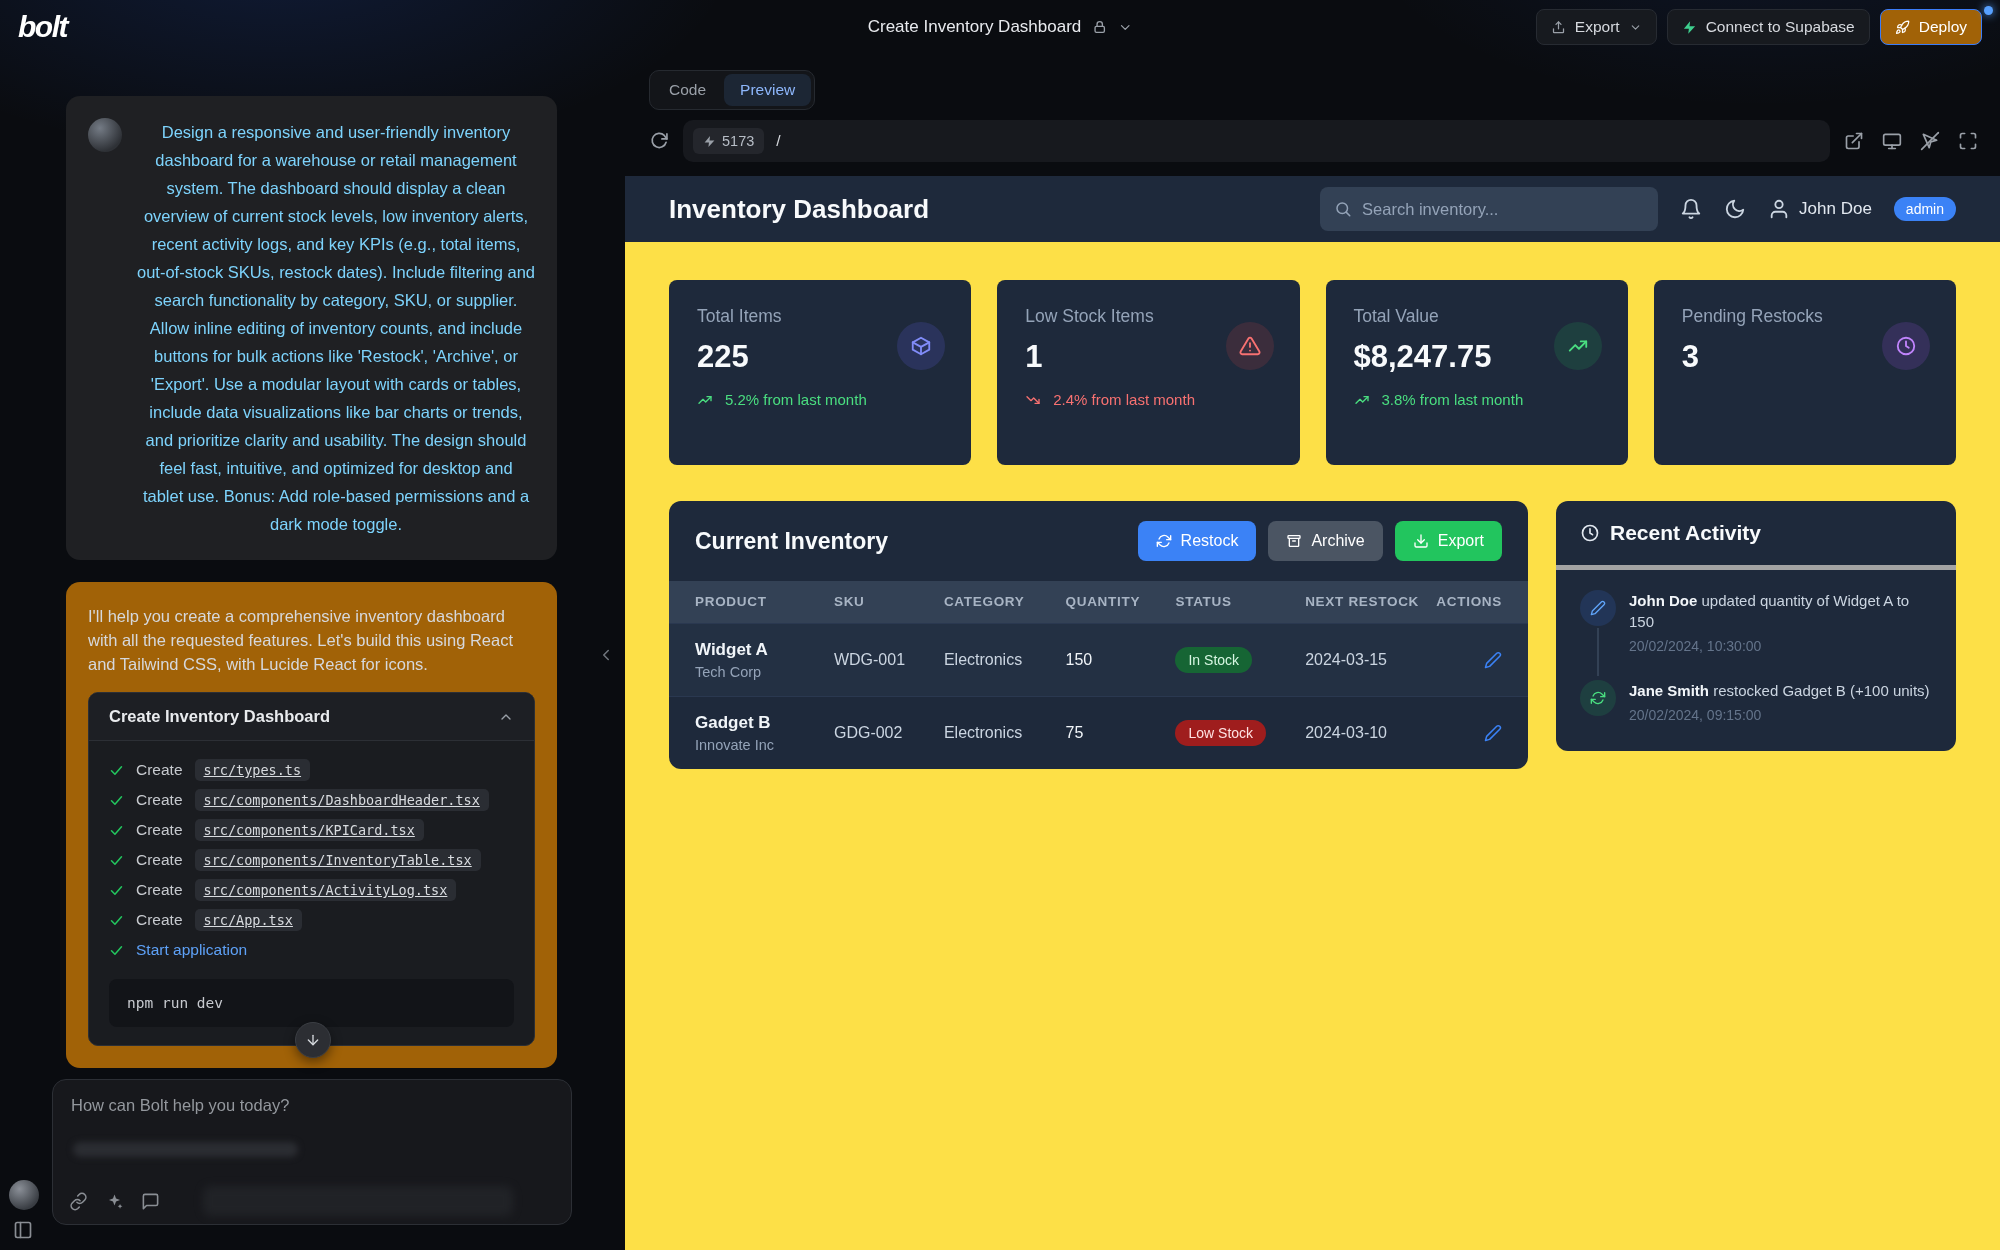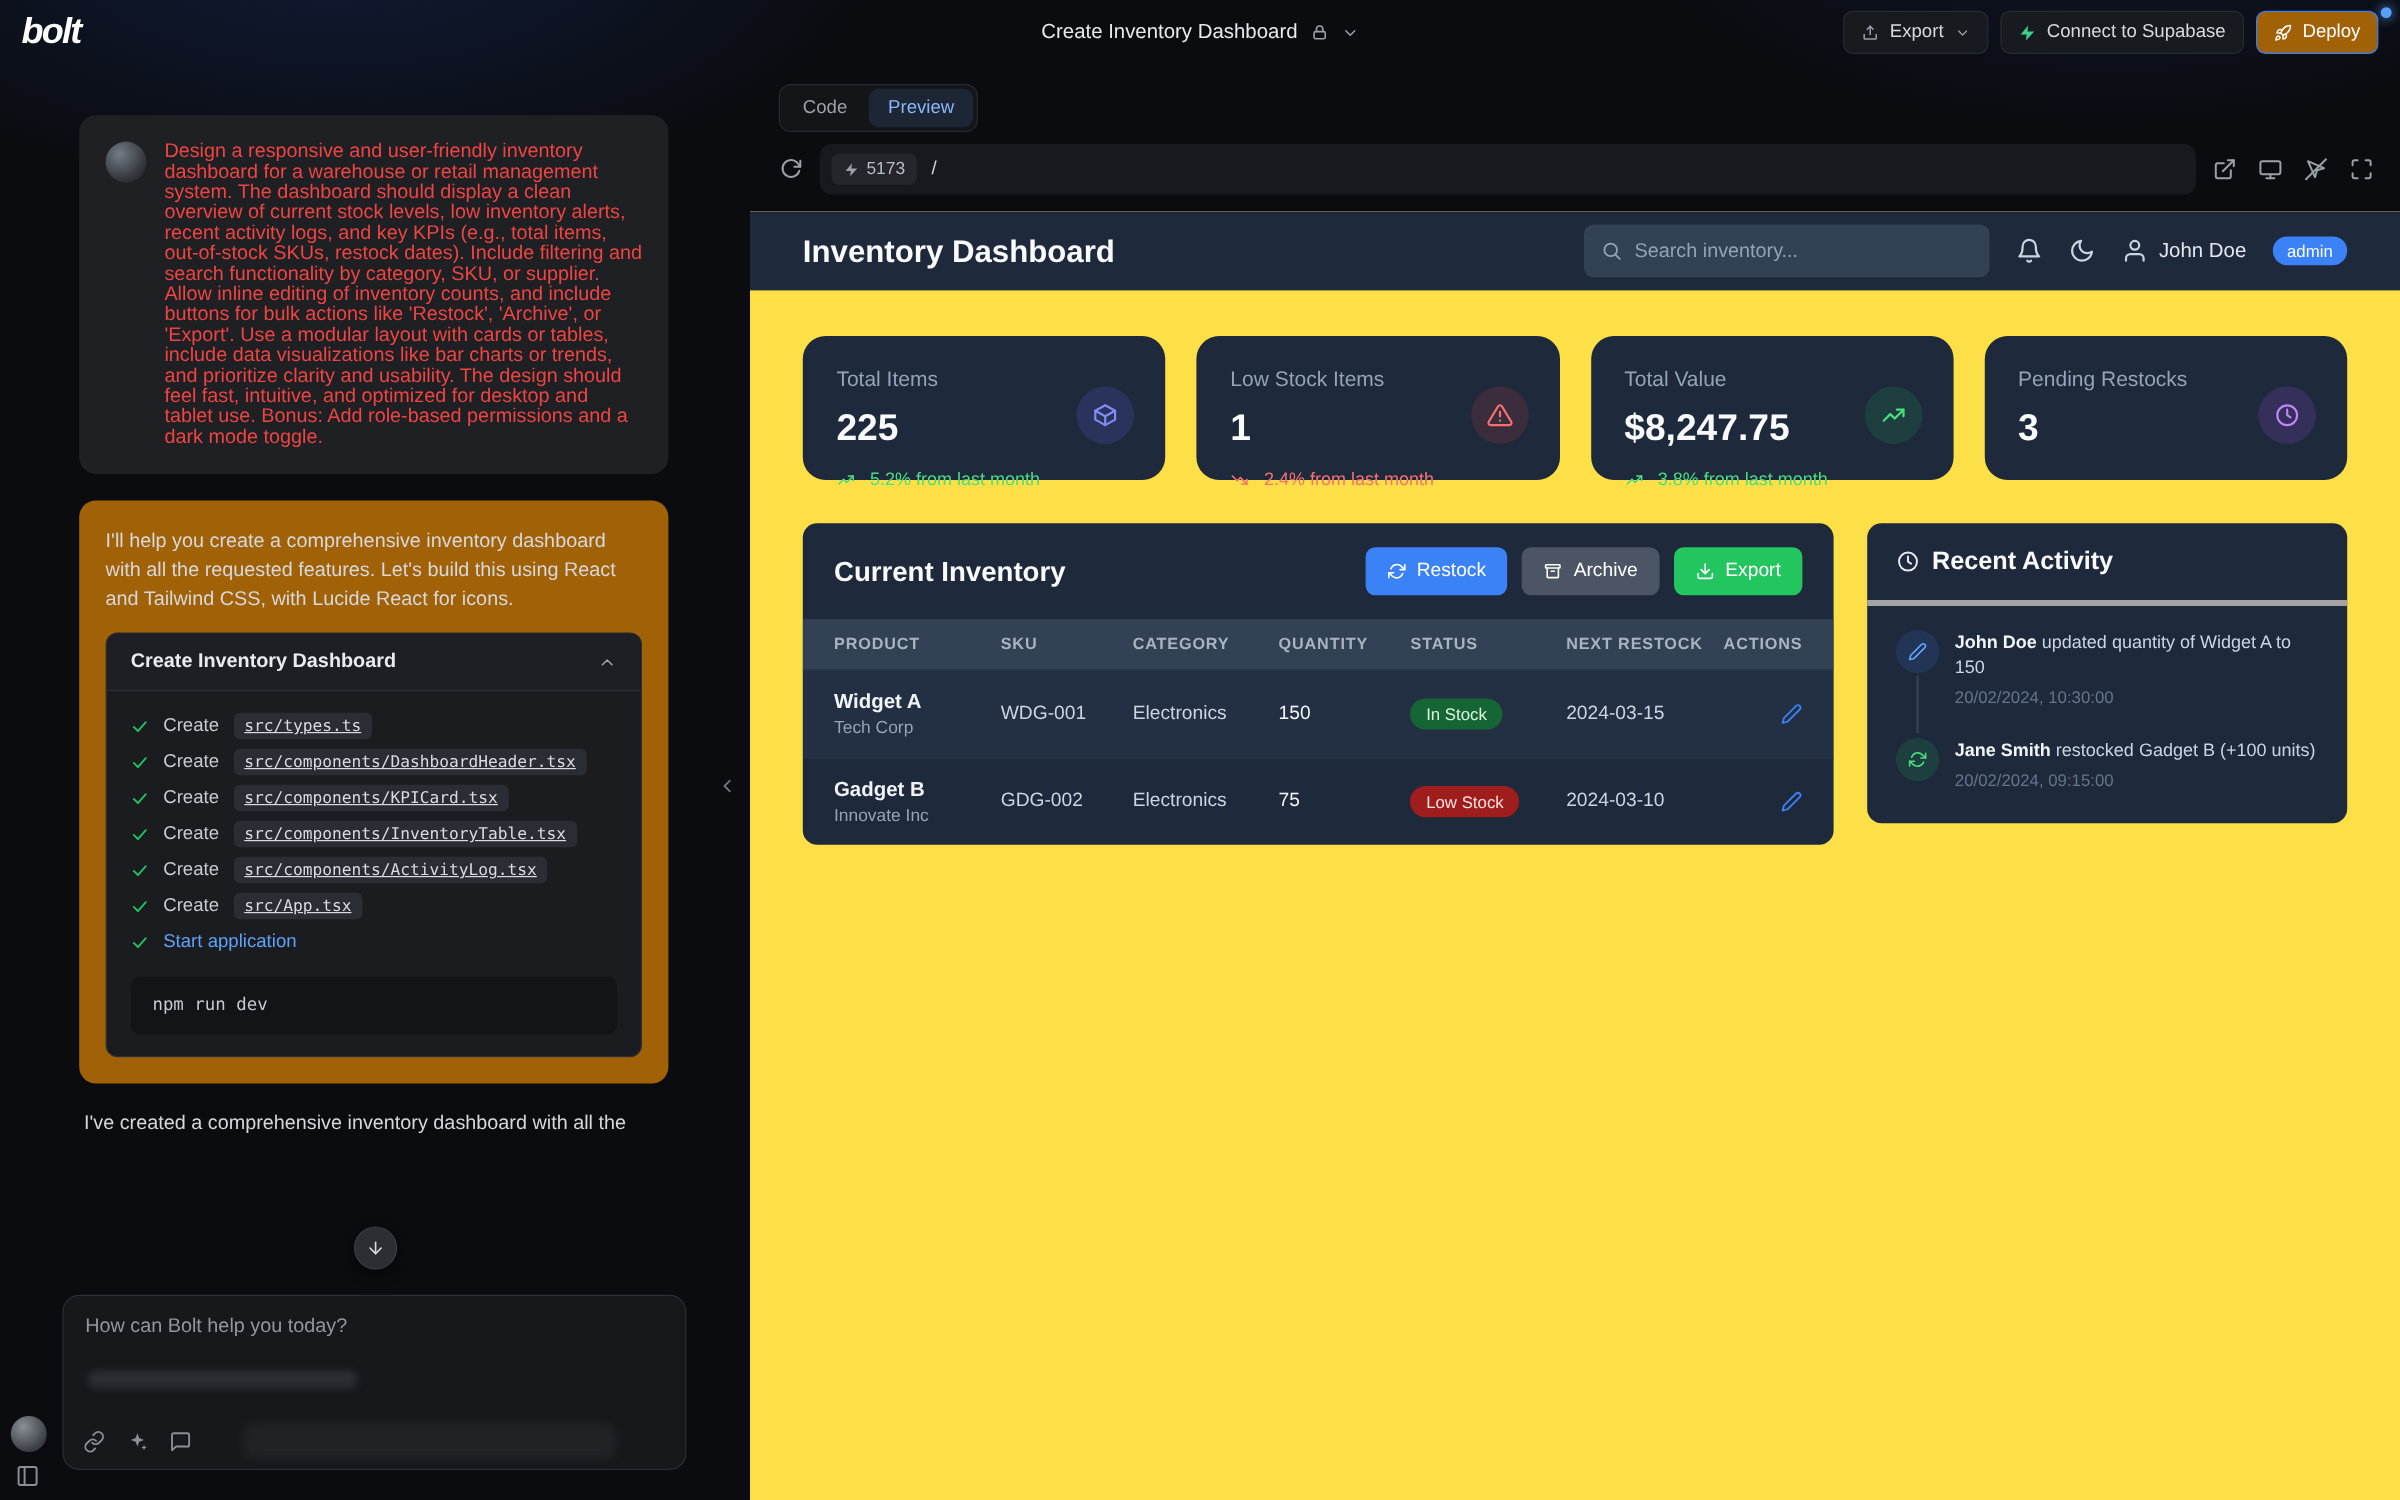--- a/index.html
+++ b/index.html
@@ -23,21 +23,21 @@
 
   
   .main { position:absolute; top:54px; left:0; right:0; bottom:0; display:flex; }
   .chat-panel { width:625px; flex:none; position:relative; }
   .preview-panel { flex:1; display:flex; flex-direction:column; position:relative; }
 
   
   .chat-scroll { position:absolute; top:0; left:0; right:0; bottom:171px; padding:42px 68px 0 66px; overflow:hidden; }
   .msg-user { background:#1f2023; border-radius:14px; padding:22px; display:flex; gap:15px; }
   .msg-avatar { width:34px; height:34px; border-radius:50%; flex:none; background:radial-gradient(circle at 35% 30%, #747b85, #2e3136 72%); }
-  .msg-text { font-size:16.5px; line-height:17px; color:#ef4444; }
+  .msg-text { font-size:16.5px; line-height:28px; color:#7dd3fc;text-align:center; }
   .msg-ai { margin-top:22px; background:#a16207; border-radius:14px; padding:22px; }
   .ai-text { font-size:16.5px; line-height:24px; color:#d6d8dc; }
   .artifact { margin-top:16px; border:1px solid #2c2f35; border-radius:10px; background:#1a1c20; overflow:hidden; }
   .artifact-head { display:flex; align-items:center; padding:14px 20px; border-bottom:1px solid #2c2f35; background:#1d1f24; cursor:pointer; }
   .artifact-title { font-size:16.5px; font-weight:700; color:#e9ebee; }
   .artifact-head .icn { margin-left:auto; }
   .steps { padding:14px 20px 6px; }
   .step { display:flex; align-items:center; gap:12px; height:30px; font-size:15.5px; color:#c7cacf; }
   .step .check { color:#22c55e; flex:none; display:flex; }
   .chip { font-family:"DejaVu Sans Mono",monospace; font-size:13.5px; background:#2a2d33; color:#d8dbdf; padding:3px 9px; border-radius:5px; cursor:pointer;text-decoration:underline; }
@@ -74,21 +74,21 @@
   .app-title { font-size:26px; font-weight:700; color:#f8fafc; }
   .app-right { margin-left:auto; display:flex; align-items:center; gap:22px; }
   .search-box { width:338px; height:44px; background:#334155; border-radius:8px; display:flex; align-items:center; gap:10px; padding:0 14px; }
   .search-box input { background:transparent; border:none; outline:none; color:#e2e8f0; font-size:16.5px; width:100%; font-family:inherit; }
   .search-box input::placeholder { color:#94a3b8; }
   .hicon { color:#cbd5e1; display:flex; cursor:pointer; }
   .user-chip { display:flex; align-items:center; gap:9px; color:#e2e8f0; font-size:17px; cursor:pointer; }
   .role-badge { background:#3b82f6; color:#fff; font-size:14px; padding:4px 12px; border-radius:999px; }
   .app-content { flex:1; padding:38px 44px 0; overflow:hidden; }
   .kpi-row { display:grid; grid-template-columns:repeat(4,1fr); gap:26px; margin-bottom:36px; }
-  .kpi { position:relative; background:#1e293b; border-radius:19px; padding:26px 28px; height:120px; }
+  .kpi { position:relative; background:#1e293b; border-radius:8px; padding:26px 28px; height:185px; }
   .kpi-label { font-size:17.5px; color:#94a3b8; }
   .kpi-value { font-size:31px; font-weight:700; color:#f8fafc; margin-top:12px; }
   .kpi-delta { display:flex; align-items:center; gap:12px; margin-top:16px; font-size:15px; }
   .kpi-delta.up { color:#4ade80; }
   .kpi-delta.down { color:#f87171; }
   .kpi-bubble { position:absolute; right:26px; top:42px; width:48px; height:48px; border-radius:50%; display:flex; align-items:center; justify-content:center; }
   .bub-blue { background:rgba(99,102,241,.18); color:#818cf8; }
   .bub-red { background:rgba(239,68,68,.14); color:#f87171; }
   .bub-green { background:rgba(34,197,94,.14); color:#4ade80; }
   .bub-purple { background:rgba(168,85,247,.16); color:#c084fc; }

